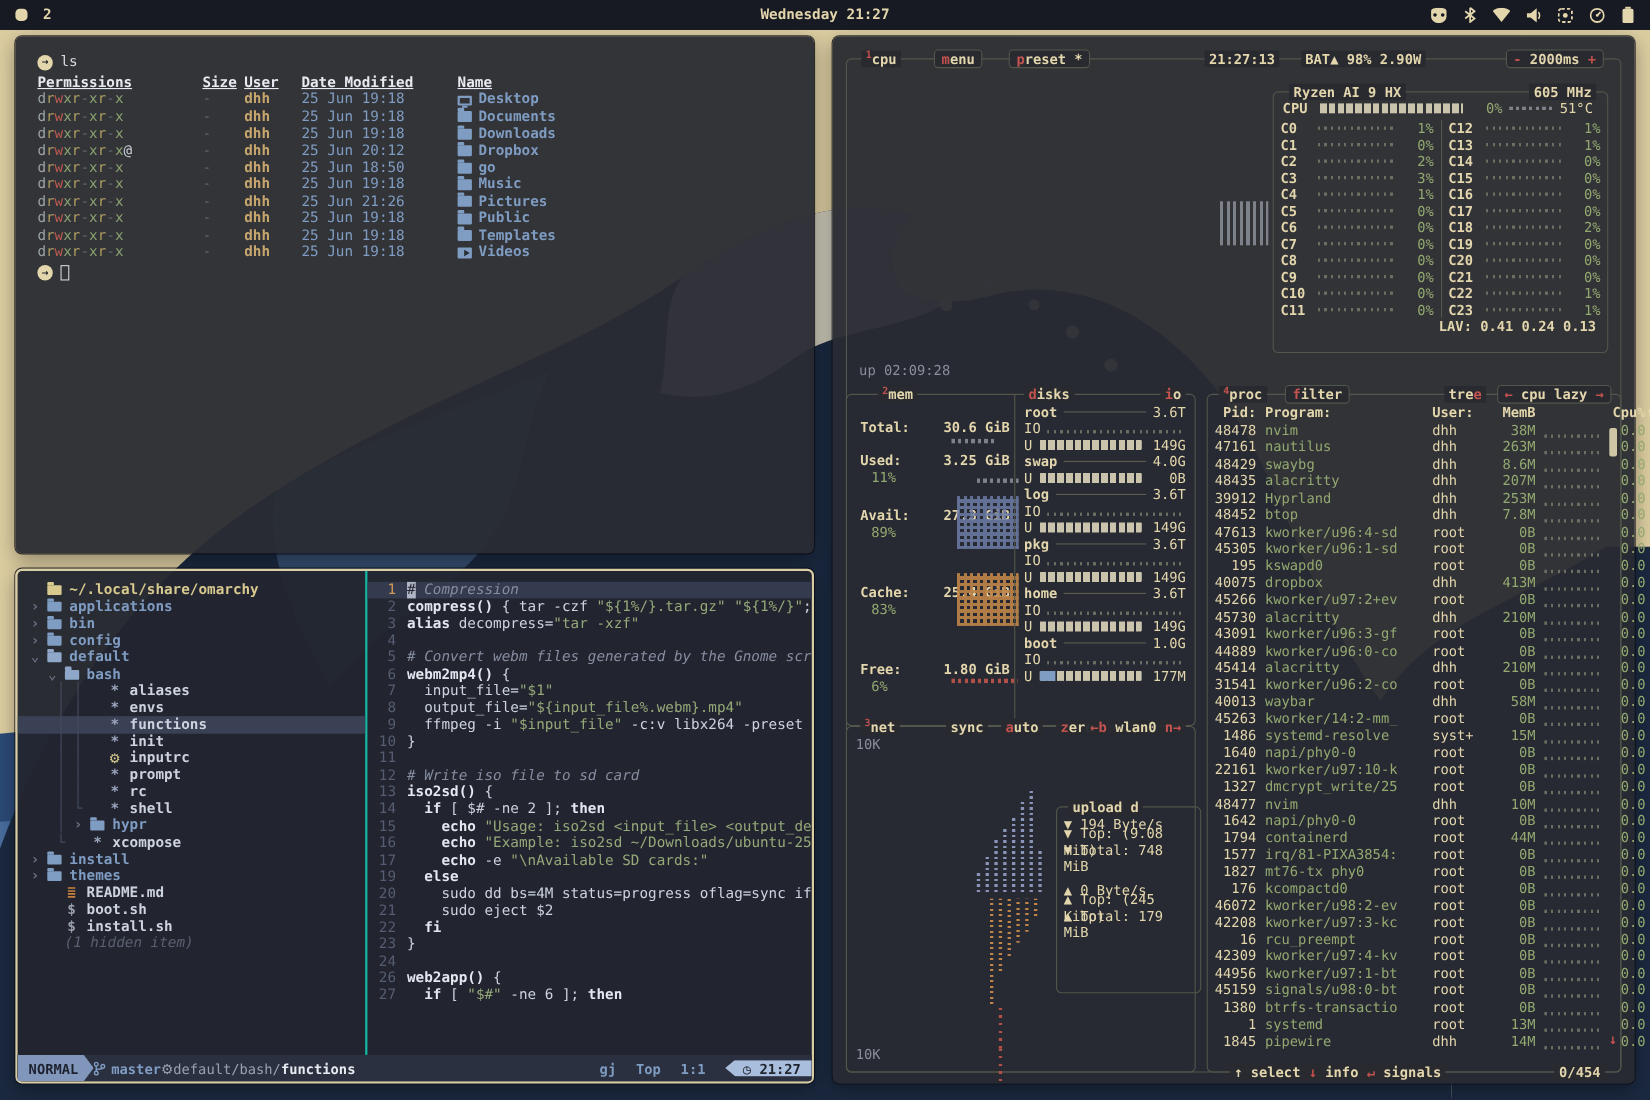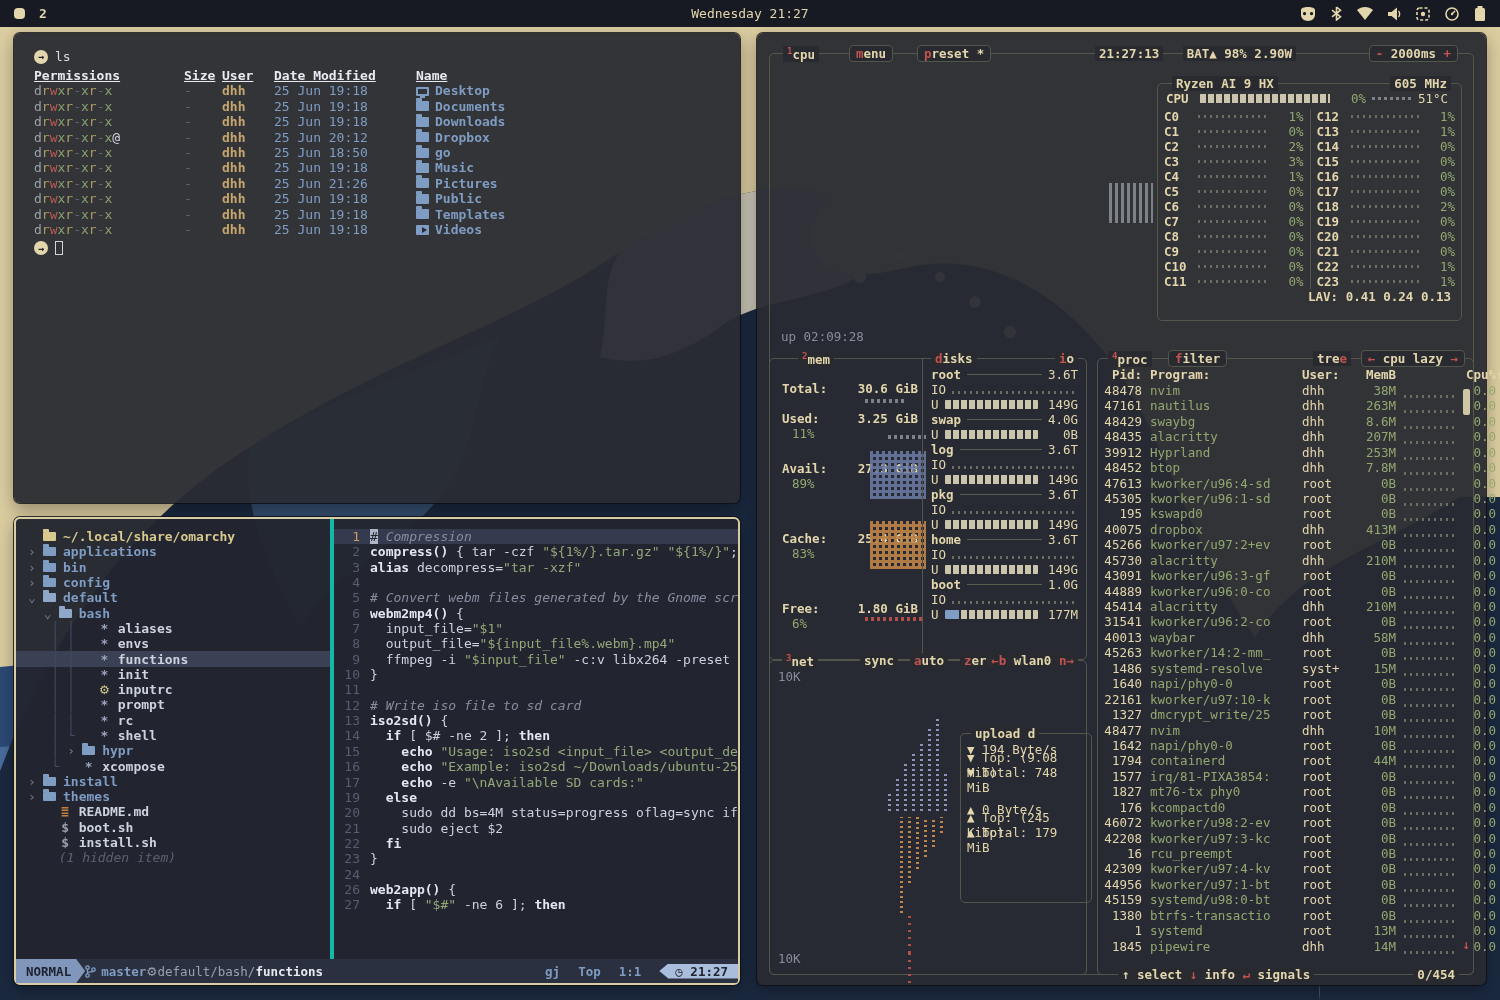--- a/index.html
+++ b/index.html
@@ -8,21 +8,21 @@
     --bdr:#53564a; --winbg:rgba(40,42,50,.95);
   }
   *{margin:0;padding:0;box-sizing:border-box}
   html,body{width:1500px;height:1000px;background:#14161f;font-family:"DejaVu Sans Mono","Liberation Mono",monospace;}
   .screen{position:relative;width:1500px;height:1000px;overflow:hidden}
   
   .topbar{position:absolute;left:0;top:0;width:1500px;height:27px;background:#171a23;display:flex;align-items:center;justify-content:space-between;padding:0 14px;z-index:30}
   .tb-left{display:flex;align-items:center;gap:14px}
   .logo-dot{width:11px;height:11px;border-radius:4px;background:var(--cream);display:inline-block}
   .ws{color:var(--cream);font-size:13px;font-weight:bold}
-  .tb-center{position:absolute;left:0;right:0;text-align:center;color:var(--cream);font-size:13px;font-weight:normal;pointer-events:none}
+  .tb-center{position:absolute;left:0;right:0;text-align:center;color:var(--cream);font-size:13px;font-weight:bold;pointer-events:none}
   .tb-right{display:flex;align-items:center;gap:15px;z-index:2}
   .tb-right svg{display:block}
   
   .wallpaper{position:absolute;left:0;top:27px;width:1500px;height:973px}
   
   .win{position:absolute;border-radius:6px;box-shadow:0 0 0 1px rgba(12,14,20,.8),0 6px 18px rgba(0,0,0,.35)}
   .term{left:14px;top:33px;width:726px;height:470px;background:rgba(41,43,51,.95);padding:16px 20px;font-size:13px;line-height:15.4px;color:#ccd2de}
   .nvim{left:14px;top:517px;width:726px;height:468px;background:rgba(34,37,48,.96);border:2px solid #d9cda6;display:flex;flex-direction:column}
   .btop{left:757px;top:33px;width:729px;height:952px;background:rgba(40,42,49,.95);font-size:12.5px;color:var(--cream)}
   
@@ -38,21 +38,21 @@
   .ls-date{color:var(--blue)}
   .ls-name{color:var(--blue);font-weight:bold;display:flex;align-items:center;gap:6px}
   .ic-folder{width:13px;height:10px;background:var(--blue);border-radius:1px;position:relative;display:inline-block;flex:0 0 13px}
   .ic-folder::before{content:"";position:absolute;left:0;top:-3px;width:6px;height:3px;background:var(--blue);border-radius:1px 1px 0 0}
   .ic-monitor{width:13px;height:9px;border:2px solid var(--blue);border-radius:1px;position:relative;display:inline-block;flex:0 0 13px}
   .ic-monitor::after{content:"";position:absolute;left:2px;bottom:-4px;width:5px;height:2px;background:var(--blue)}
   .ic-video{width:13px;height:10px;background:var(--blue);border-radius:1px;position:relative;display:inline-block;flex:0 0 13px}
   .ic-video::before{content:"";position:absolute;right:2px;top:2px;border-left:5px solid #2a2c33;border-top:3px solid transparent;border-bottom:3px solid transparent}
   
   .nv-body{flex:1;display:flex;min-height:0}
-  .tree{width:318px;padding:10px 0 0 12px;font-size:13px;position:relative;border-right:4px solid #14b8a6;overflow:hidden}
+  .tree{width:318px;padding:10px 0 0 12px;font-size:13px;position:relative;border-right:2px solid #14b8a6;overflow:hidden}
   .tree-row{height:15.3px;display:flex;align-items:center;white-space:pre;font-weight:bold;color:#ccd2de}
   .tree-row.sel{background:#3a4154;margin-left:-12px;padding-left:12px;width:318px}
   .tr-pre{color:#434b60}
   .tr-arrow{color:#6a7082;width:15px;display:inline-block}
   .tr-lab-root{color:#d8c98f}
   .tr-lab-dir{color:var(--blue)}
   .tr-hidden{color:#5a6070;font-style:italic;font-weight:normal}
   .tf-folder{width:13px;height:9px;background:var(--blue);border-radius:1px;position:relative;display:inline-block;margin-right:7px;flex:0 0 13px}
   .tf-folder::before{content:"";position:absolute;left:0;top:-3px;width:6px;height:3px;background:var(--blue);border-radius:1px 1px 0 0}
   .tf-folder.open{background:#8fa8c9}.tf-folder.open::before{background:#8fa8c9}
@@ -961,21 +961,21 @@
           <div class="proc-row">
             <span class="p-pid">44956</span>
             <span class="p-prog">kworker/u97:1-bt</span>
             <span class="p-user">root</span>
             <span class="p-mem">0B</span>
             <span class="p-meter meter-dots"></span>
             <span class="p-cpu">0.0</span>
           </div>
           <div class="proc-row">
             <span class="p-pid">45159</span>
-            <span class="p-prog">systemd/u98:0-bt</span>
+            <span class="p-prog">signals/u98:0-bt</span>
             <span class="p-user">root</span>
             <span class="p-mem">0B</span>
             <span class="p-meter meter-dots"></span>
             <span class="p-cpu">0.0</span>
           </div>
           <div class="proc-row">
             <span class="p-pid">1380</span>
             <span class="p-prog">btrfs-transactio</span>
             <span class="p-user">root</span>
             <span class="p-mem">0B</span>

